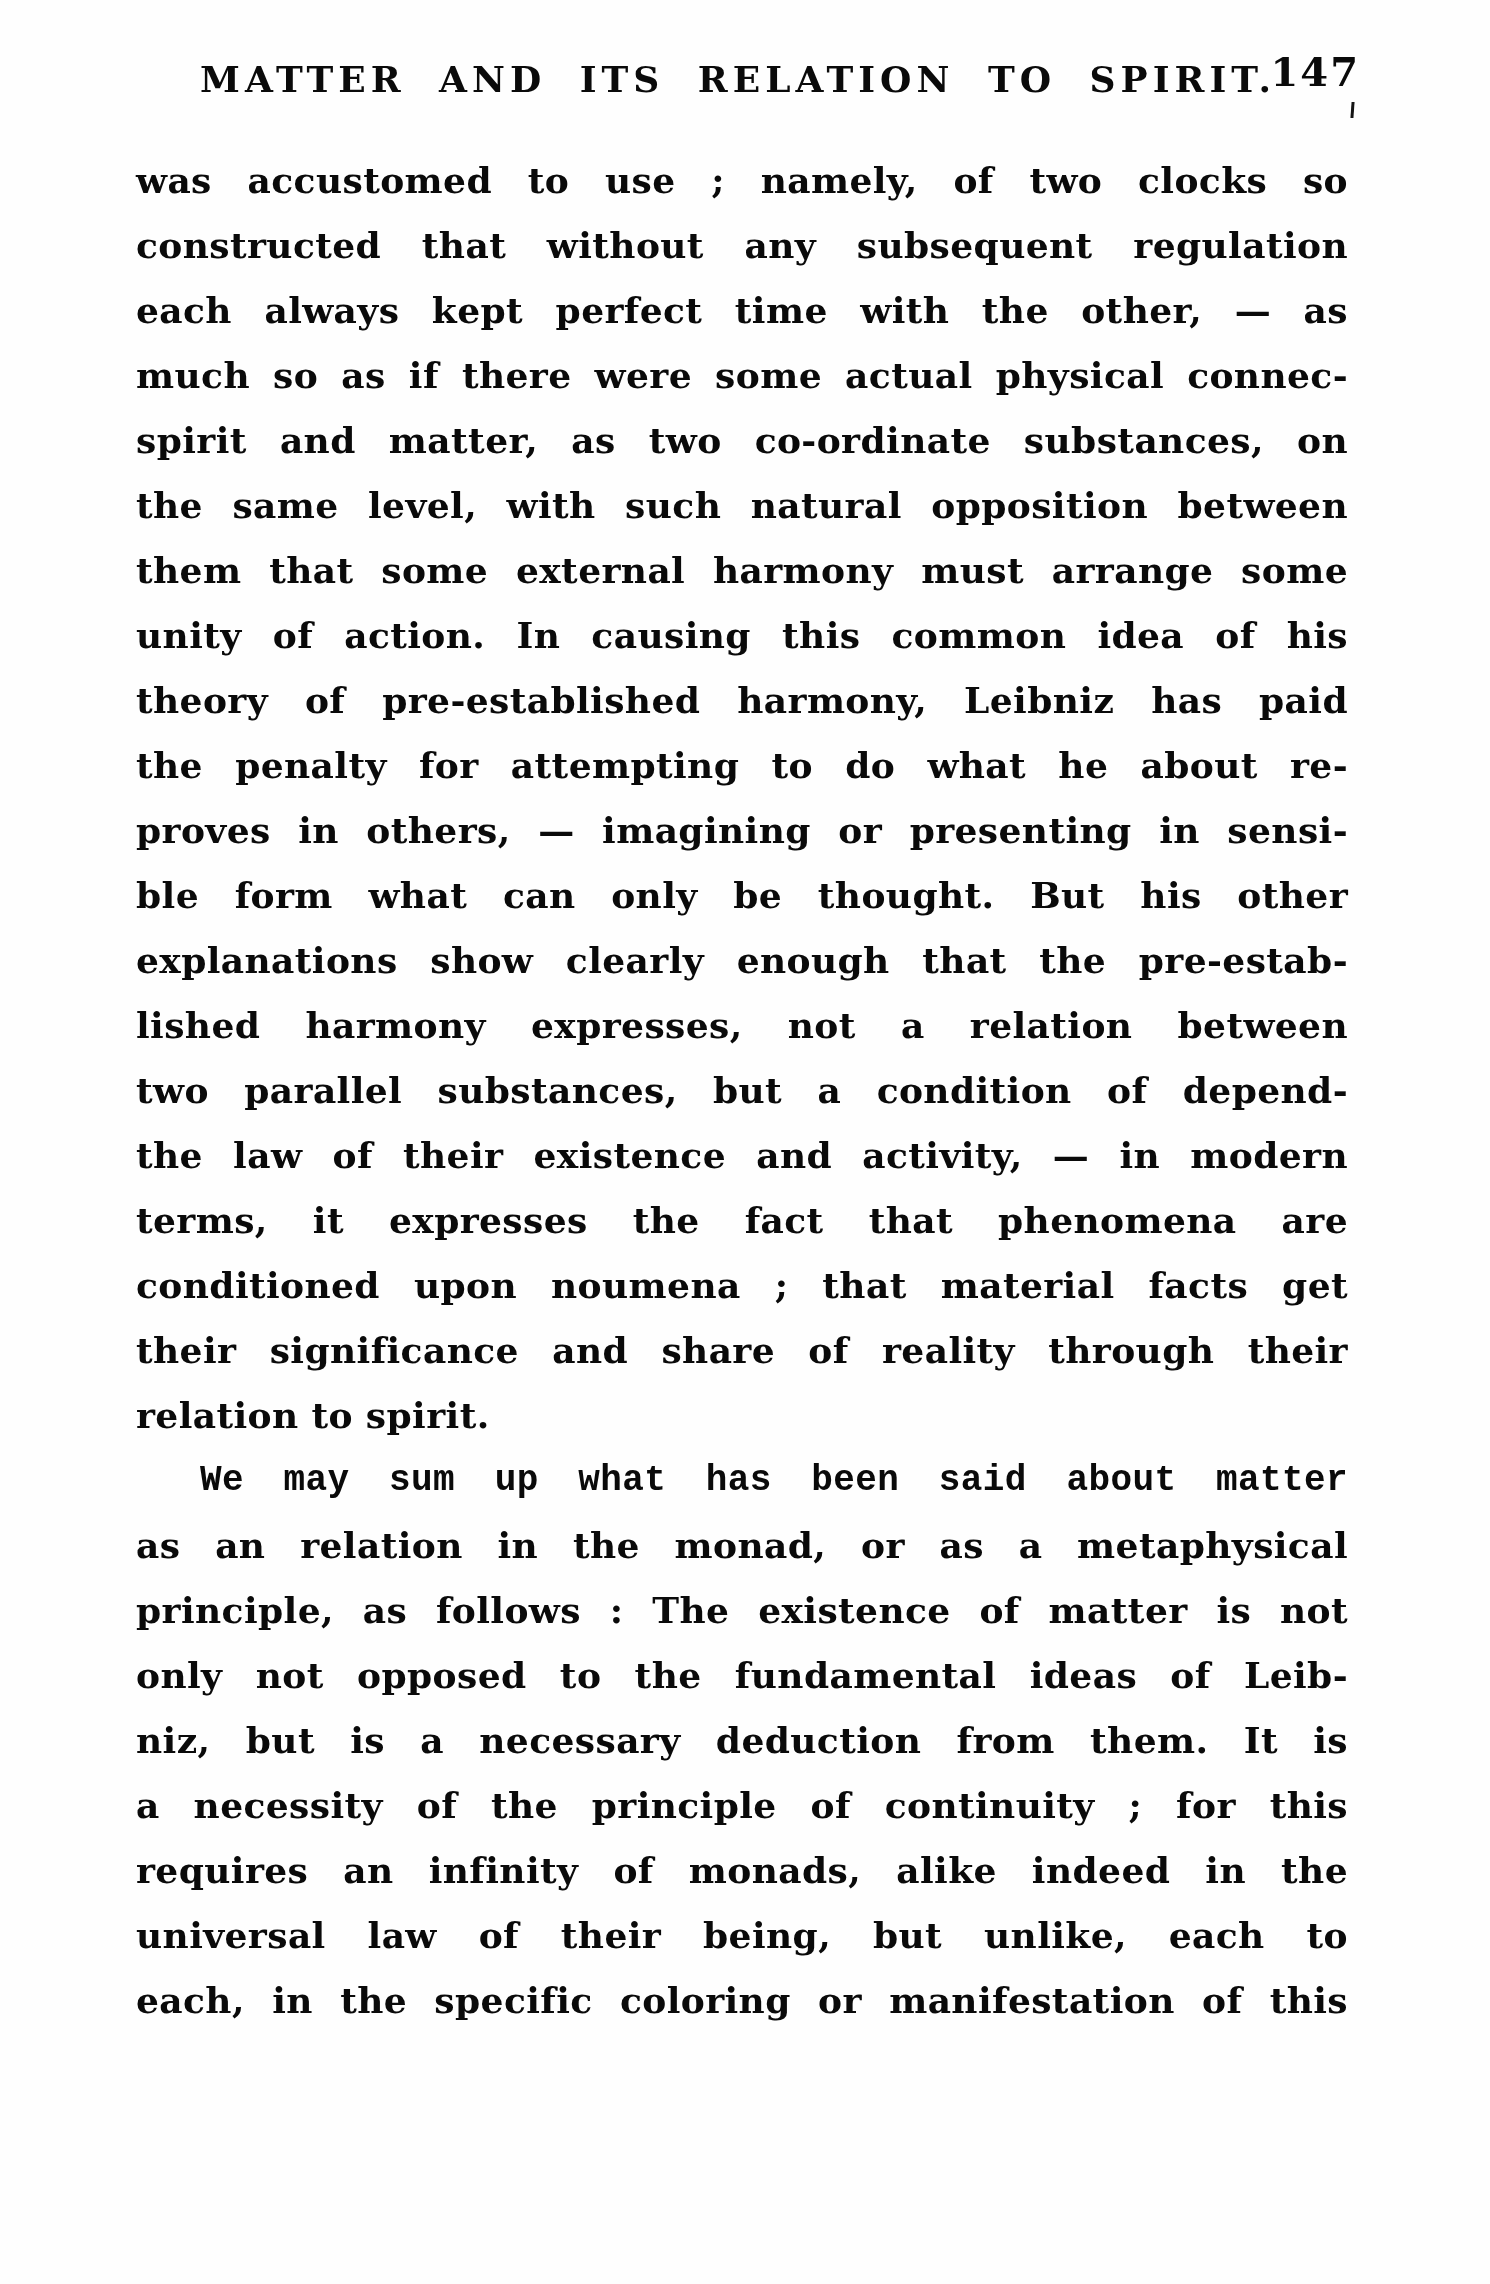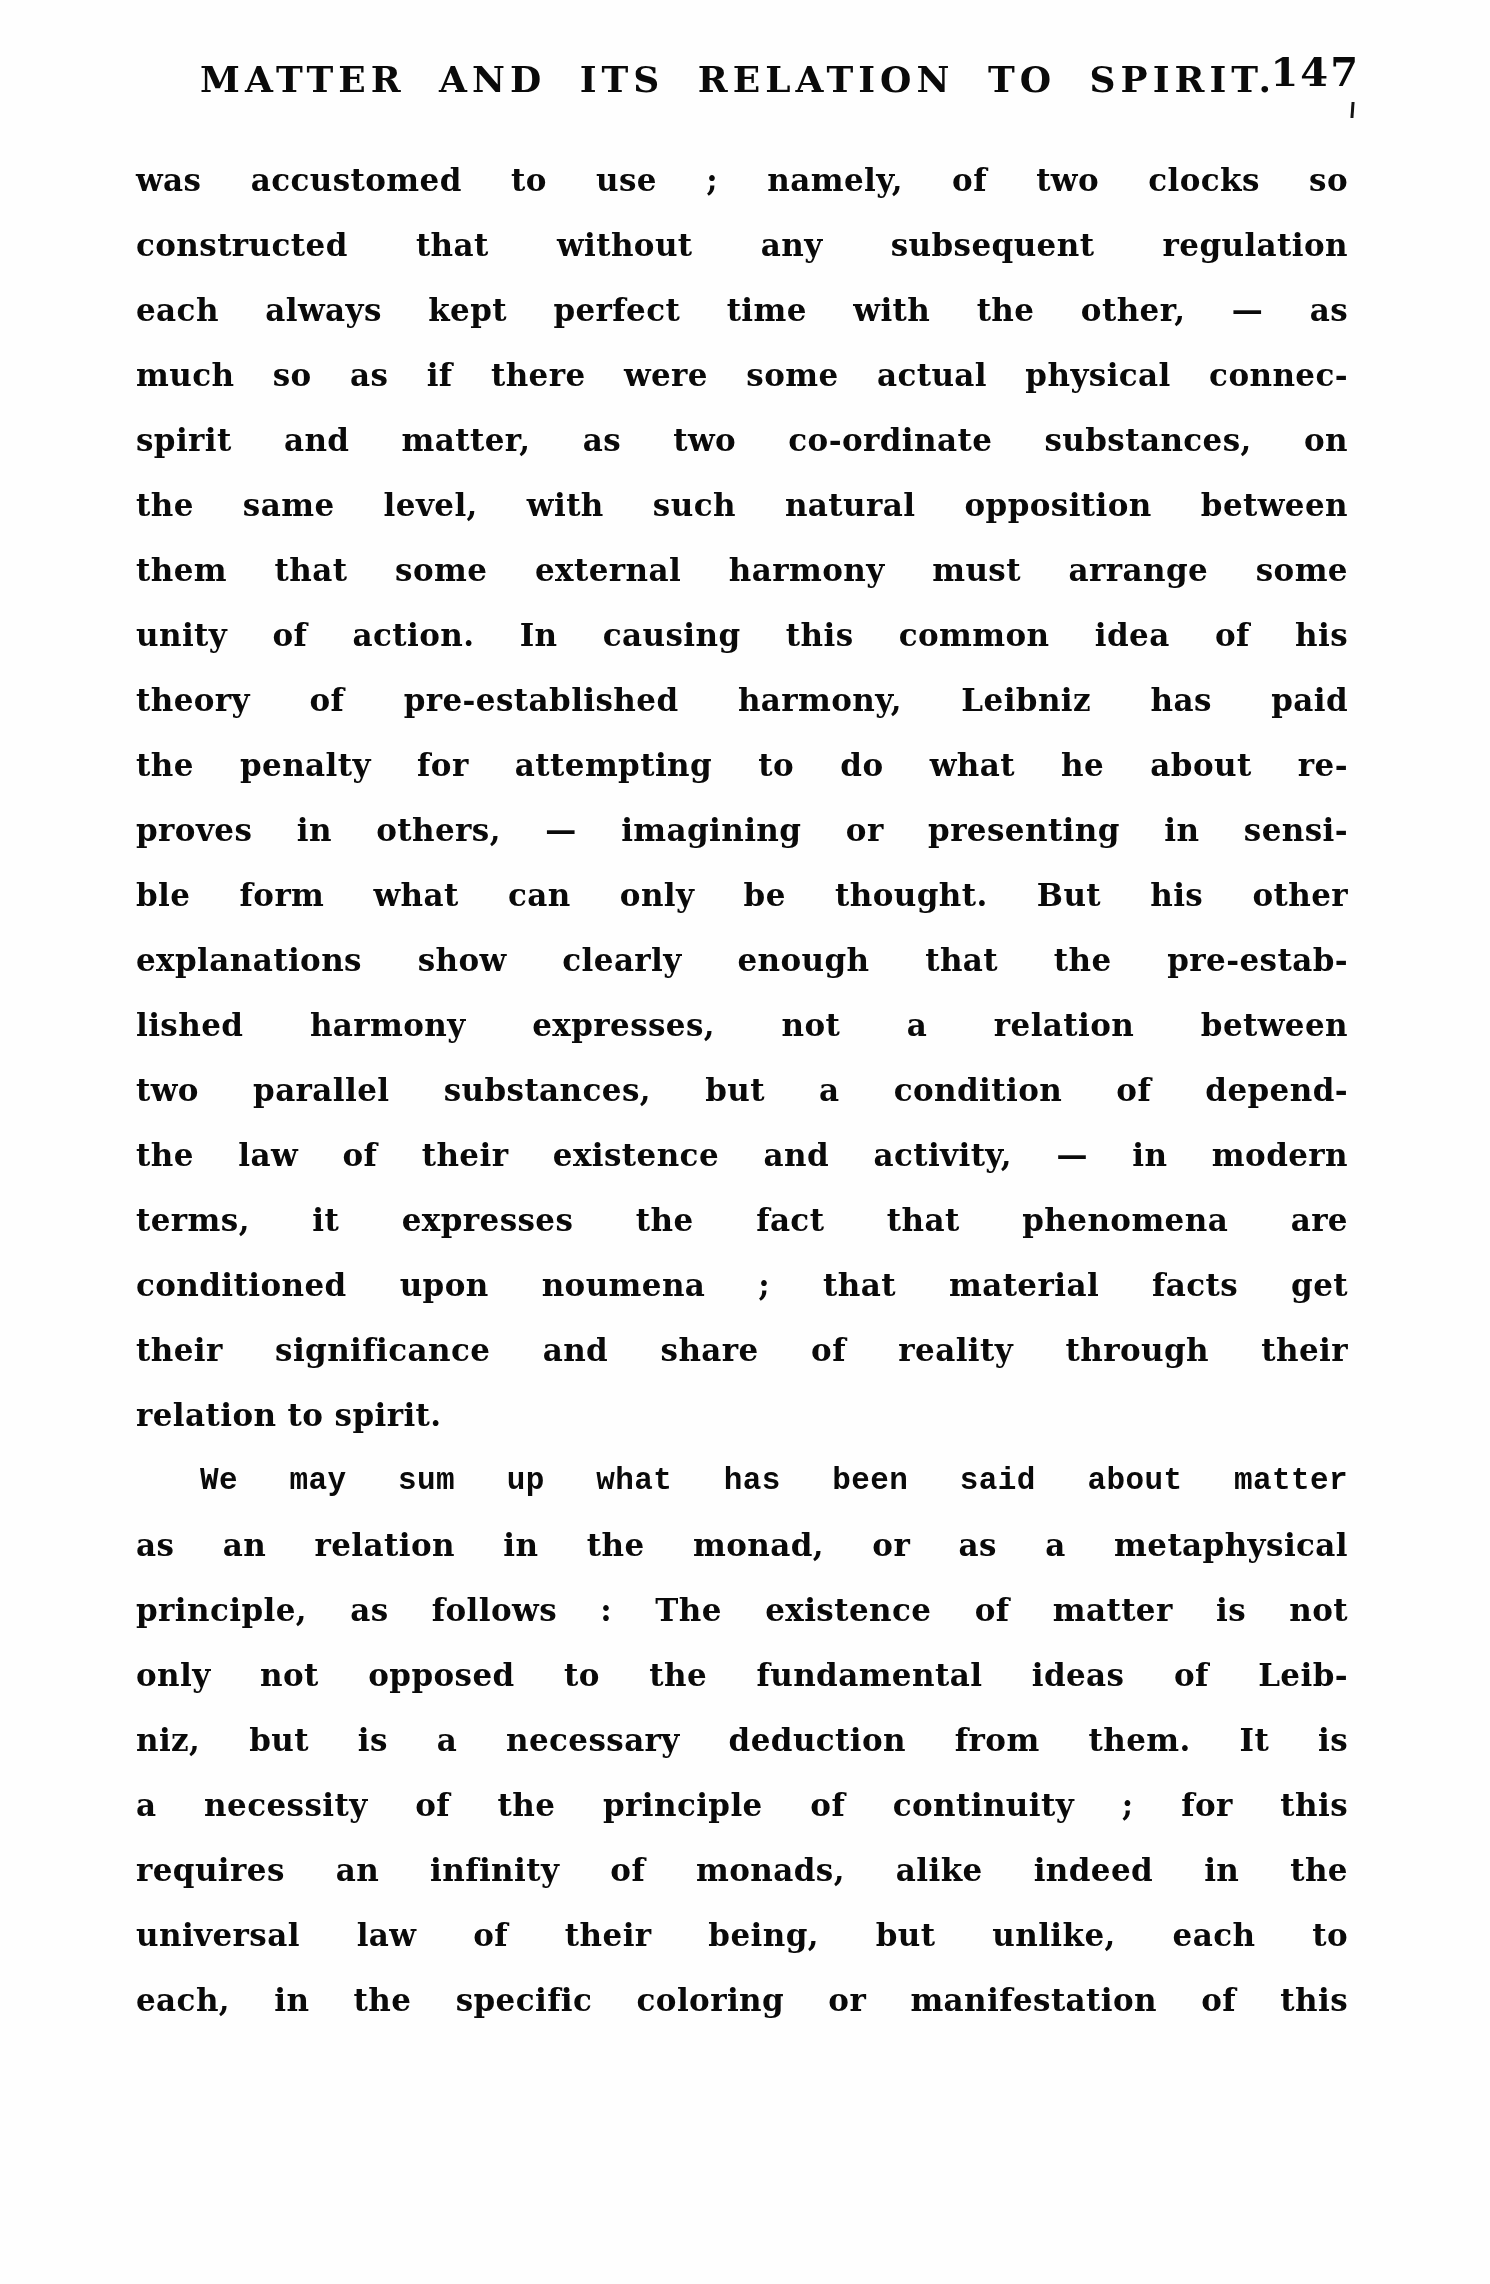--- a/index.html
+++ b/index.html
@@ -43,21 +43,21 @@
     width: 3px;
     height: 16px;
     background: #151515;
     transform: rotate(4deg);
   }
   .body-text {
     position: absolute;
     top: 148px;
     left: 136px;
     width: 1212px;
-    font-size: 31px;
+    font-size: 36px;
     font-weight: 700;
     line-height: 65px;
     letter-spacing: 0.4px;
   }
   .line {
     height: 65px;
     text-align: justify;
     text-align-last: justify;
   }
   .line.para-end {

